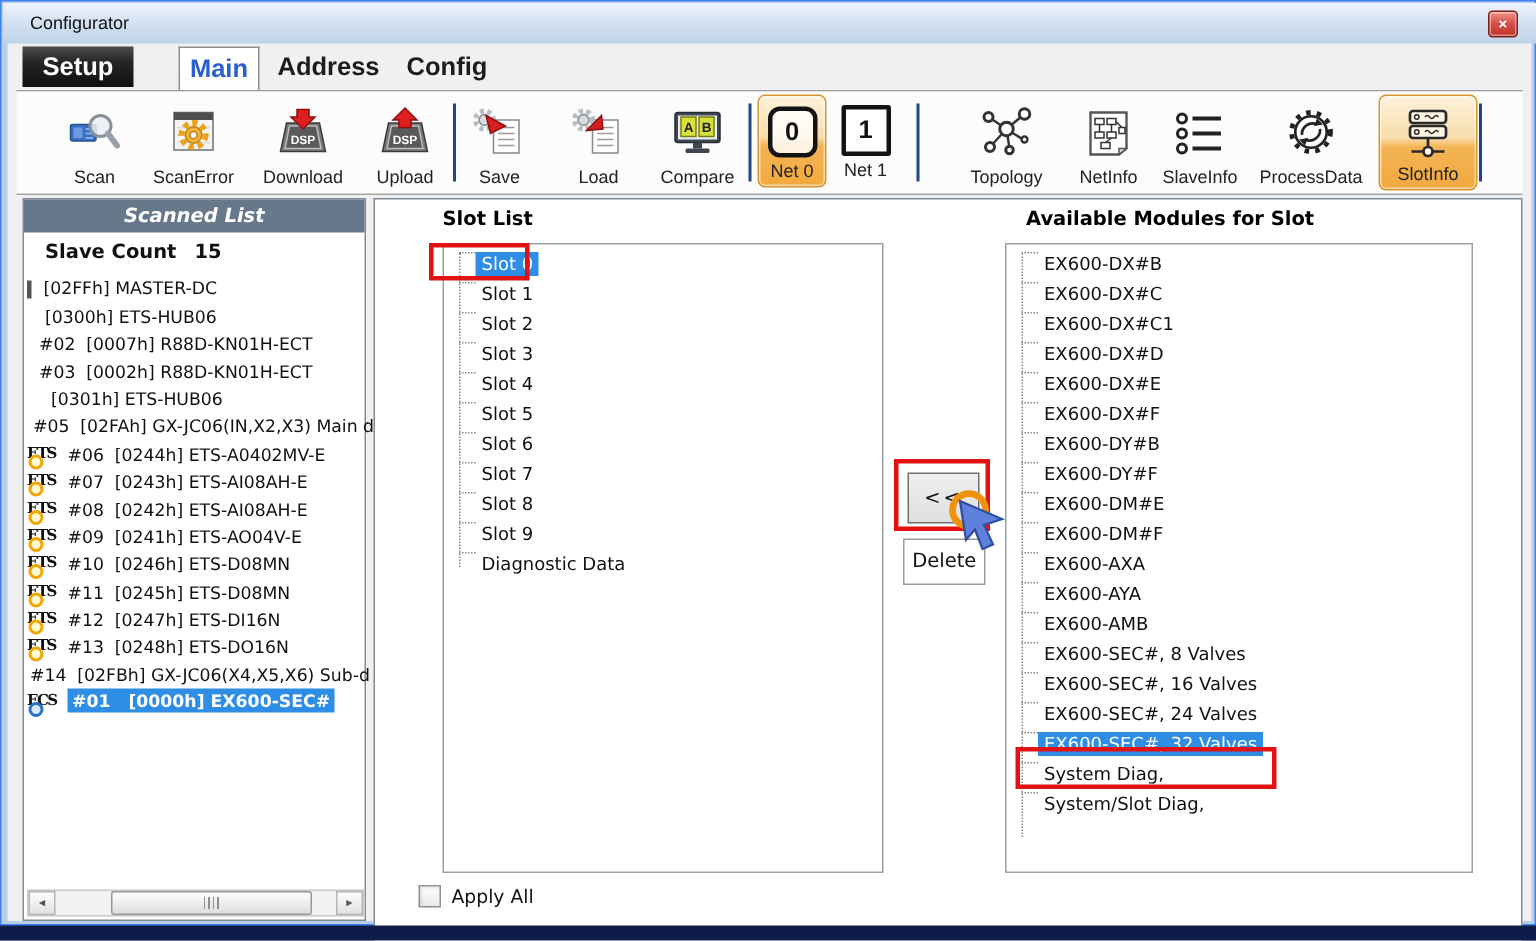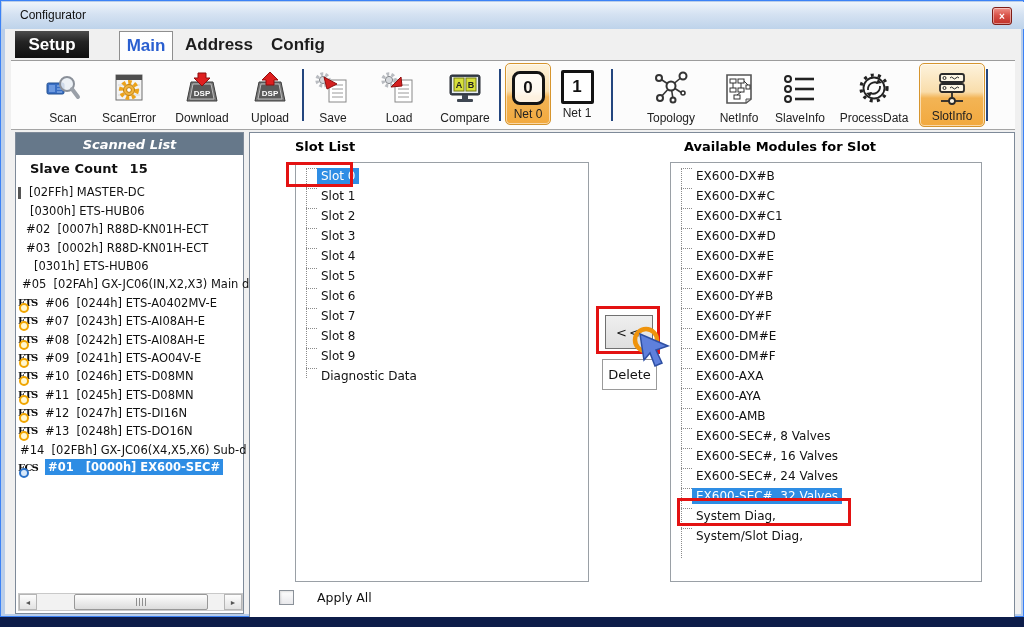--- a/index.html
+++ b/index.html
@@ -87,21 +87,21 @@
   .stub{width:11px;height:0;border-top:1px dotted #8a8a8a;flex:none;}
   .tlbl{padding:1px 4px;white-space:pre;}
   .tlbl.sel{background:#2e8de4;color:#fff;}
 
   .movebtn{left:355px;top:182px;width:48px;height:34px;background:linear-gradient(#efefef,#dfdfdf);
       border:1px solid #707070;display:flex;align-items:center;justify-content:center;
       font-size:13px;letter-spacing:2px;color:#111;font-family:"DejaVu Sans",sans-serif;}
   .tooltip{left:352px;top:226px;width:55px;height:31px;background:#fff;border:1px solid #9a9a9a;
       display:flex;align-items:center;justify-content:center;font-size:13px;color:#111;
       font-family:"DejaVu Sans",sans-serif;}
-  .applyall{left:29px;top:457px;display:flex;align-items:center;gap:23px;font-size:12.5px;color:#111;
+  .applyall{left:29px;top:457px;display:flex;align-items:center;gap:7px;font-size:12.5px;color:#111;
       font-family:"DejaVu Sans",sans-serif;}
   .cb{width:13px;height:13px;border:1px solid #8a9199;background:linear-gradient(#fefefe,#e9e9ec);
       box-shadow:inset 1px 1px 2px rgba(0,0,0,.12);}
 
   
   .redbox{border:3px solid #e31212;background:transparent;z-index:5;}
   .rb-slot0{left:286px;top:162px;width:67px;height:25px;}
   .rb-btn{left:596px;top:306px;width:64px;height:48px;}
   .rb-mod{left:677px;top:498px;width:174px;height:28px;}
   .cursorwrap{left:624px;top:318px;width:60px;height:60px;z-index:6;pointer-events:none;}

